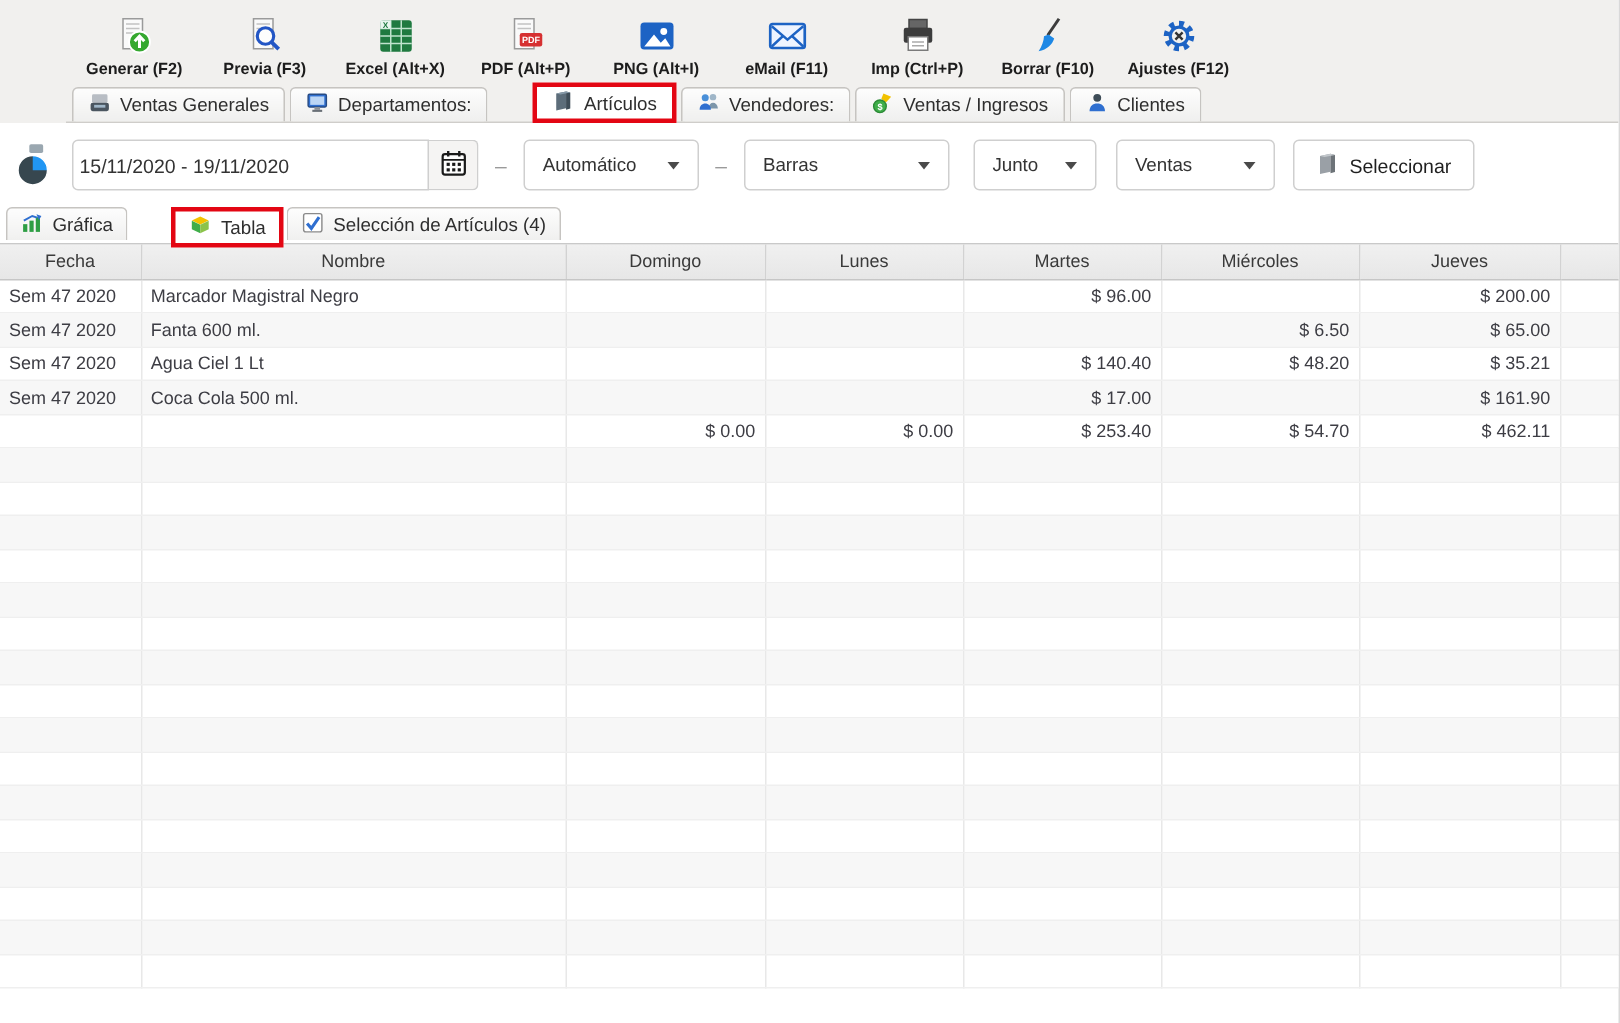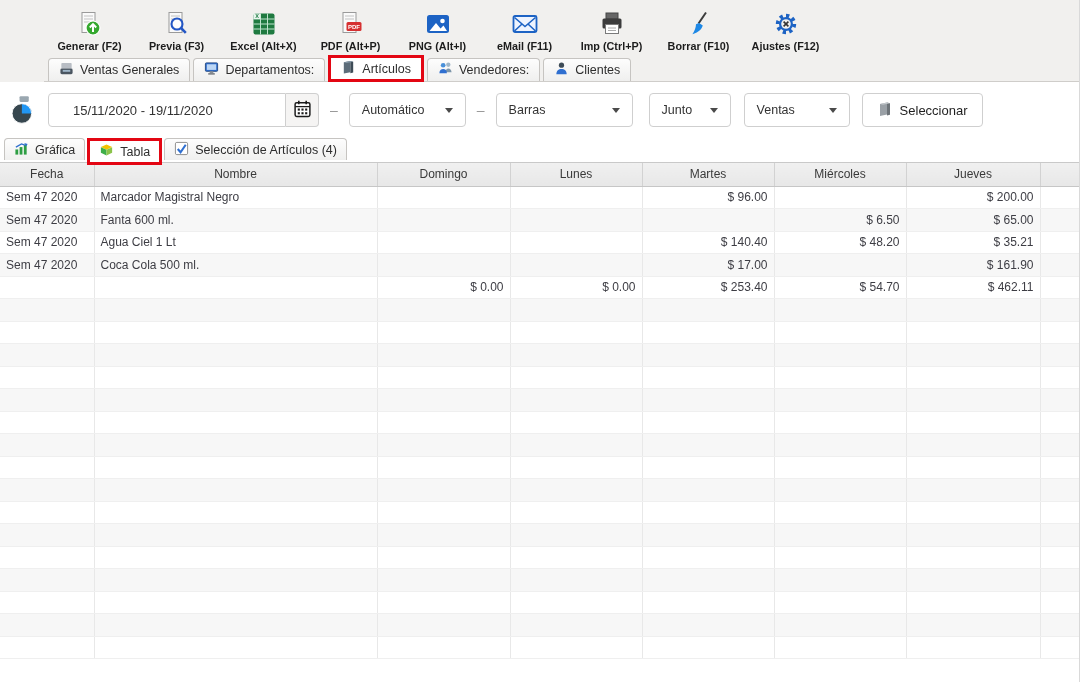--- a/index.html
+++ b/index.html
@@ -25,29 +25,29 @@
     border-bottom:1px solid #cfcdca;
   }
   .tab {
     height:23px; display:inline-flex; align-items:center; gap:6px; padding:0 10px;
     background:linear-gradient(#fdfdfd,#efefee);
     border:1px solid #c6c4c1; border-bottom:none; border-radius:4px 4px 0 0;
     margin-right:3px; font-size:12.5px; color:#2e2e2e; cursor:pointer; white-space:nowrap;
   }
   .tab.redbox, .subtab.redbox {
     border:3px solid var(--hl, #e30613); border-radius:0; background:#fff;
-    height:27px; margin-bottom:-1px; position:relative; z-index:2;
+    height:27px; margin-bottom:-1px; position:relative; z-index:2;margin-left:27px;
   }
   
   .filterbar { height:56px; background:#fff; display:flex; align-items:center; padding-left:8px; }
   .ficon { width:30px; height:30px; display:inline-flex; cursor:pointer; }
   .dategroup { display:flex; margin-left:10px; height:34px; }
   .dateinput {
     width:238px; height:34px; border:1px solid #cfcfcf; border-radius:4px 0 0 4px;
-    display:flex; align-items:center; padding:0 24px; font-size:13px; color:#333;
+    display:flex; align-items:center; padding:0 4px; font-size:13px; color:#333;
     background:#fff; cursor:text;
   }
   .calbtn {
     width:33px; height:34px; border:1px solid #cfcfcf; border-left:none;
     border-radius:0 4px 4px 0; background:#f5f4f3; display:flex;
     align-items:center; justify-content:center; cursor:pointer;
   }
   .dash { color:#9a9a9a; font-size:14px; margin:0 11px; }
   .dd {
     height:34px; border:1px solid #cfcfcf; border-radius:4px; background:#fff;
@@ -249,20 +249,28 @@
         <span><svg viewBox="0 0 16 16" width="15" height="15">
               <circle cx="11" cy="4" r="2.3" fill="#9fb6c8"></circle>
               <path d="M7.8 12c.3-2.6 1.6-4 3.2-4 1.8 0 3.3 1.4 3.5 4z" fill="#7d96aa"></path>
               <circle cx="5.5" cy="4.5" r="2.5" fill="#4a90d9"></circle>
               <path d="M1.5 13c0-3 1.8-4.5 4-4.5s4 1.5 4 4.5z" fill="#2f6fd0"></path>
             </svg></span>
         <span>Vendedores:</span>
       </div>
       <div class="tab">
         <span><svg viewBox="0 0 16 16" width="15" height="15">
+              <path d="M8.5 1.5l5.5 2.2-3.8 4.2-3.2-2.7z" fill="#f2c200"></path>
+              <circle cx="6" cy="10.5" r="4.5" fill="#3fae49" stroke="#2c8a36"></circle>
+              <text x="6" y="12.8" font-size="6.5" fill="#fff" text-anchor="middle" font-weight="bold" font-family="Liberation Sans, sans-serif">$</text>
+            </svg></span>
+        <span>Ventas / Ingresos</span>
+      </div>
+      <div class="tab">
+        <span><svg viewBox="0 0 16 16" width="15" height="15">
               <circle cx="8" cy="4.5" r="2.8" fill="#3e4c57"></circle>
               <path d="M2.5 14c0-3.6 2.4-5.5 5.5-5.5s5.5 1.9 5.5 5.5z" fill="#2f6fd0"></path>
             </svg></span>
         <span>Clientes</span>
       </div>
     </div>
   </div>
 
   <div class="filterbar">
     <span class="ficon">

